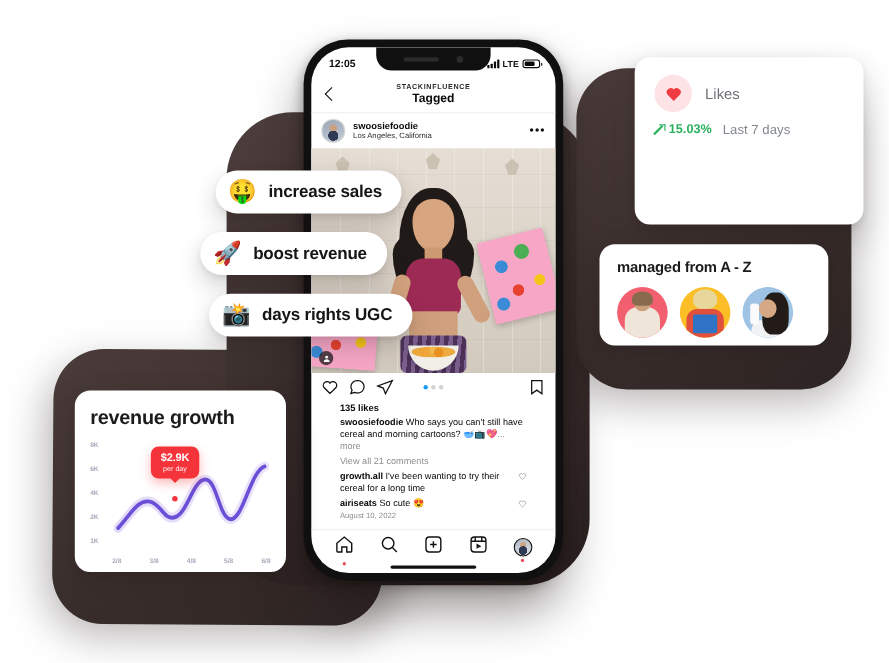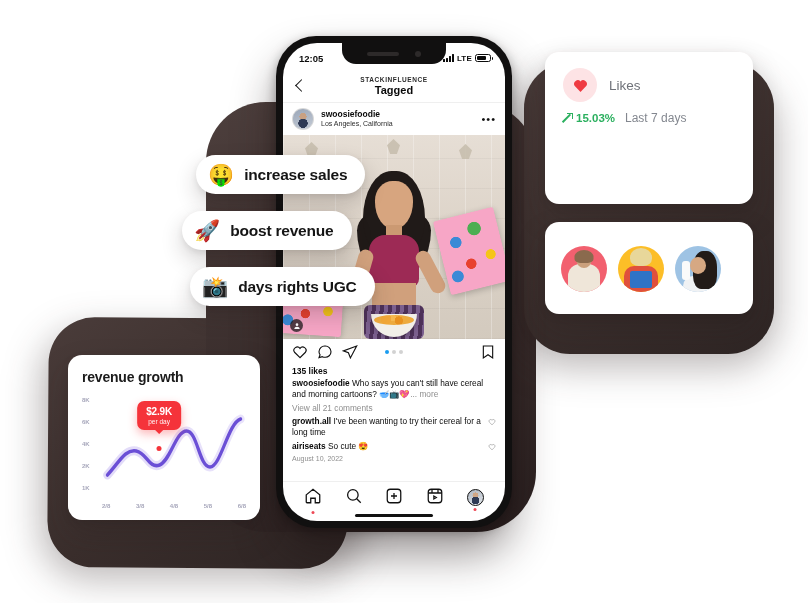--- a/index.html
+++ b/index.html
@@ -178,21 +178,21 @@
 
   
   .actions{ flex:0 0 26px; display:flex; align-items:center; padding:0 9px; gap:9px; position:relative; }
   .actions svg{ width:16px; height:16px; stroke:#111; fill:none; stroke-width:1.7; cursor:pointer; }
   .dots-carousel{ position:absolute; left:50%; transform:translateX(-50%); display:flex; gap:3px; }
   .dots-carousel i{ width:4px;height:4px;border-radius:50%;background:#d2d2d2;display:block; }
   .dots-carousel i.on{ background:#1a9cf0; }
   .save-ico{ margin-left:auto; }
 
   
-  .captions{ padding:1px 9px 0; flex:1 1 auto; overflow:hidden; }
+  .captions{ padding:1px 26px 0; flex:1 1 auto; overflow:hidden; }
   .likes{ font-size:8.5px; font-weight:bold; color:#0a0a0a; margin-bottom:2px; }
   .cap{ font-size:8.3px; color:#0a0a0a; line-height:1.32; }
   .cap b{ font-weight:bold; }
   .cap .more{ color:#8e8e8e; }
   .viewall{ font-size:8.3px; color:#8e8e8e; margin:3px 0 3px; cursor:pointer; }
   .cmt{ font-size:8.3px; color:#0a0a0a; line-height:1.32; margin-bottom:3px; position:relative; padding-right:14px; }
   .cmt b{ font-weight:bold; }
   .cmt .hrt{ position:absolute; right:0; top:2px; width:8px; height:8px; }
   .cmt .hrt svg{ width:8px;height:8px;stroke:#8e8e8e;fill:none;stroke-width:1.7; }
   .cdate{ font-size:7px; color:#8e8e8e; margin-top:1px; }
@@ -224,21 +224,21 @@
   .pill .txt{ font-size:15.5px; font-weight:bold; color:#151515; letter-spacing:-.2px; white-space:nowrap; }
   .pill.p1{ left:196px; top:155px; }
   .pill.p2{ left:182px; top:211px; }
   .pill.p3{ left:190px; top:267px; }
 
   
   .card{
     position:absolute; z-index:35; background:#fff; border-radius:14px;
     box-shadow:0 14px 30px rgba(40,30,30,.22), 0 3px 8px rgba(0,0,0,.08);
   }
-  .card.likes-card{ left:545px; top:52px; width:208px; height:152px; padding:16px 18px; }
+  .card.likes-card{ left:577px; top:52px; width:208px; height:152px; padding:16px 18px; }
   .lc-head{ display:flex; align-items:center; gap:12px; }
   .heart-badge{
     width:34px; height:34px; border-radius:50%; background:#fde3e5;
     display:flex; align-items:center; justify-content:center;
   }
   .heart-badge svg{ width:17px; height:17px; fill:#ef3b42; }
   .lc-label{ font-size:13.5px; color:#6f7279; }
   .lc-value{ font-size:33px; font-weight:bold; color:#1b1b38; letter-spacing:-1px; margin-top:18px; }
   .lc-foot{ display:flex; align-items:center; gap:10px; margin-top:9px; }
   .lc-delta{ display:flex; align-items:center; gap:4px; color:#2bb05f; font-size:11.5px; font-weight:bold; }
@@ -262,21 +262,21 @@
   .mav.a2 .hair{ position:absolute; left:50%; transform:translateX(-50%); top:2px; width:22px; height:18px; background:#e8d79a; border-radius:50% 50% 40% 40%; }
   .mav.a2 .bd{ position:absolute; left:50%; transform:translateX(-50%); bottom:0; width:34px; height:26px; background:#e0503c; border-radius:10px 10px 0 0; }
   .mav.a2 .pkg{ position:absolute; left:50%; transform:translateX(-50%); bottom:4px; width:22px; height:17px; background:#2f73c6; border-radius:2px; }
   .mav.a3 .hd{ top:11px; width:16px; height:17px; background:#d6a883; }
   .mav.a3 .hair{ position:absolute; right:4px; top:5px; width:24px; height:38px; background:#221b18; border-radius:42% 42% 34% 34%; }
   .mav.a3 .bd{ position:absolute; left:50%; transform:translateX(-50%); bottom:0; width:30px; height:16px; background:#f0f2f4; border-radius:10px 10px 0 0; }
   .mav.a3 .tube{ position:absolute; left:7px; bottom:12px; width:8px; height:19px; background:#fafafa; border-radius:3px; }
 
   
   .card.rev-card{ left:68px; top:355px; width:192px; height:165px; padding:14px 14px 10px; z-index:38; }
-  .rev-title{ font-size:14px; font-weight:bold; color:#1b1b1b; letter-spacing:-.2px; }
+  .rev-title{ font-size:18px; font-weight:bold; color:#1b1b1b; letter-spacing:-.2px; }
   .chart-wrap{ position:relative; margin-top:12px; height:112px; }
   .yaxis{ position:absolute; left:0; top:0; bottom:18px; width:18px;
     display:flex; flex-direction:column; justify-content:space-between; }
   .yaxis span{ font-size:6px; color:#a7a7bb; font-weight:bold; }
   .xaxis{ position:absolute; left:20px; right:0; bottom:0; display:flex; justify-content:space-between; }
   .xaxis span{ font-size:6px; color:#a7a7bb; font-weight:bold; }
   .plot{ position:absolute; left:20px; right:0; top:0; bottom:18px; }
   .plot svg{ width:100%; height:100%; overflow:visible; }
   .tooltip{
     position:absolute; left:47%; top:4px; transform:translateX(-50%);
@@ -478,20 +478,21 @@
     <div class="lc-foot">
       <div class="lc-delta">
         <span class="arrow-up"></span>
         <span>15.03%</span>
       </div>
       <div class="lc-period">Last 7 days</div>
     </div>
   </div>
 
   <div class="card managed-card">
+    <div class="mc-title">managed from A - Z</div>
     <div class="mc-avatars">
       <div class="mav a1">
           <span class="bd"></span>
           <span class="hd"></span>
           <span class="hair"></span>
         </div>
       <div class="mav a2">
           <span class="bd"></span>
           <span class="pkg"></span>
           <span class="hd"></span>

